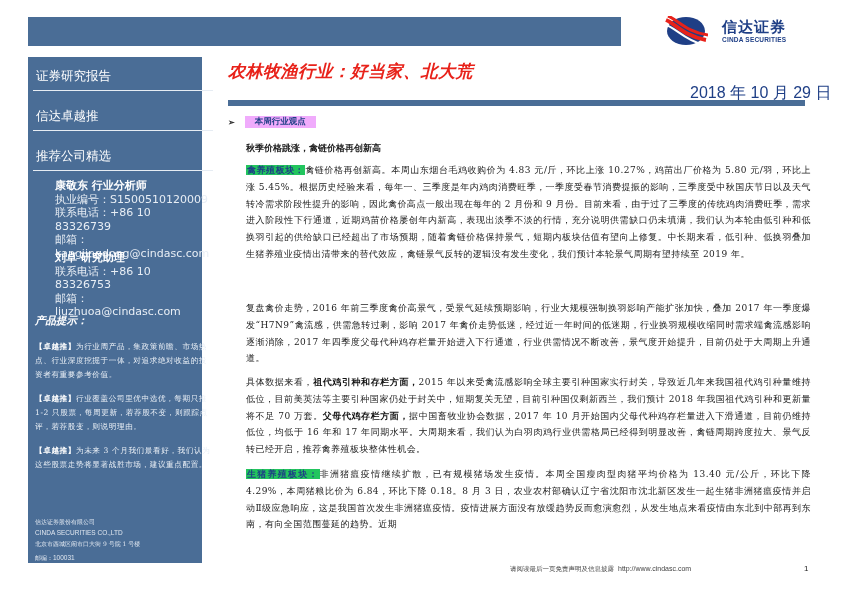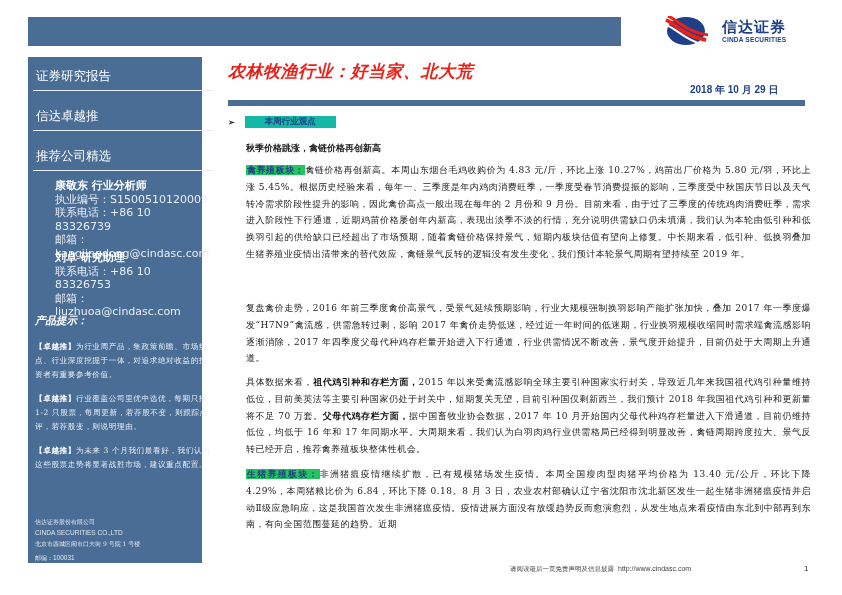--- a/index.html
+++ b/index.html
@@ -19,27 +19,27 @@
   .analyst .name { font-weight: bold; color: #fff; }
   .analyst .line { font-family: "DejaVu Sans", sans-serif; }
   .analyst .line .lbl { font-family: "DejaVu Serif", serif; }
   .product-hint-title { position: absolute; left: 7px; top: 257px; font-weight: bold; font-size: 10.5px; color: #fff; font-style: italic; }
   .product-note { position: absolute; left: 7px; width: 180px; font-size: 7.6px; line-height: 14px; color: #e8eef5; letter-spacing: 0.6px; }
   .product-note .tag { font-weight: bold; color: #fff; }
   .company-info { position: absolute; left: 7px; top: 504px; font-size: 6px; line-height: 11px; color: #e0e7f0; }
   .company-info .en { font-family: "Liberation Sans", sans-serif; font-size: 6.5px; }
 
   .report-title { position: absolute; left: 228px; top: 60px; font-family: "DejaVu Sans", sans-serif; font-style: italic; font-weight: bold; font-size: 17px; color: #e8221a; letter-spacing: 0.5px; }
-  .report-date { position: absolute; left: 690px; top: 83px; font-family: "Liberation Sans", sans-serif; font-weight: bold; font-size: 10px; color: #1f3f86; text-align: center; }
+  .report-date { position: absolute; left: 690px; top: 83px; font-family: "Liberation Sans", sans-serif; font-weight: normal; font-size: 16px; color: #1f3f86; text-align: center; }
   .title-bar { position: absolute; left: 228px; top: 100px; width: 577px; height: 6px; background: #4a6d96; }
 
   .content { position: absolute; left: 228px; top: 112px; width: 580px; }
   .section-head { position: absolute; left: 0; top: 4px; display: flex; align-items: center; font-size: 8.5px; font-weight: bold; color: #1f3f86; }
   .section-head .arrow { font-size: 8px; color: #333; margin-right: 10px; }
-  .section-head .txt { background: #14b8a6; padding: 0 20px; }
+  .section-head .txt { background: #f0abfc; padding: 0 10px; }
   .sub-head { position: absolute; left: 18px; top: 30px; font-size: 9px; font-weight: bold; color: #222; }
   .para { position: absolute; left: 18px; width: 565px; font-size: 9px; line-height: 16.8px; color: #222; text-align: justify; letter-spacing: 0.45px; }
   .para .hl { font-weight: bold; color: #1f3f86; background: #22c55e; padding: 0 1px; }
   .para .b { font-weight: bold; color: #111; }
 
   .footer { position: absolute; left: 510px; top: 565px; font-size: 6.5px; color: #444; }
   .footer .url { font-family: "Liberation Sans", sans-serif; font-size: 7px; margin-left: 4px; }
   .page-num { position: absolute; left: 804px; top: 564px; font-family: "Liberation Sans", sans-serif; font-size: 8px; color: #222; }
 </style>
 </head>

